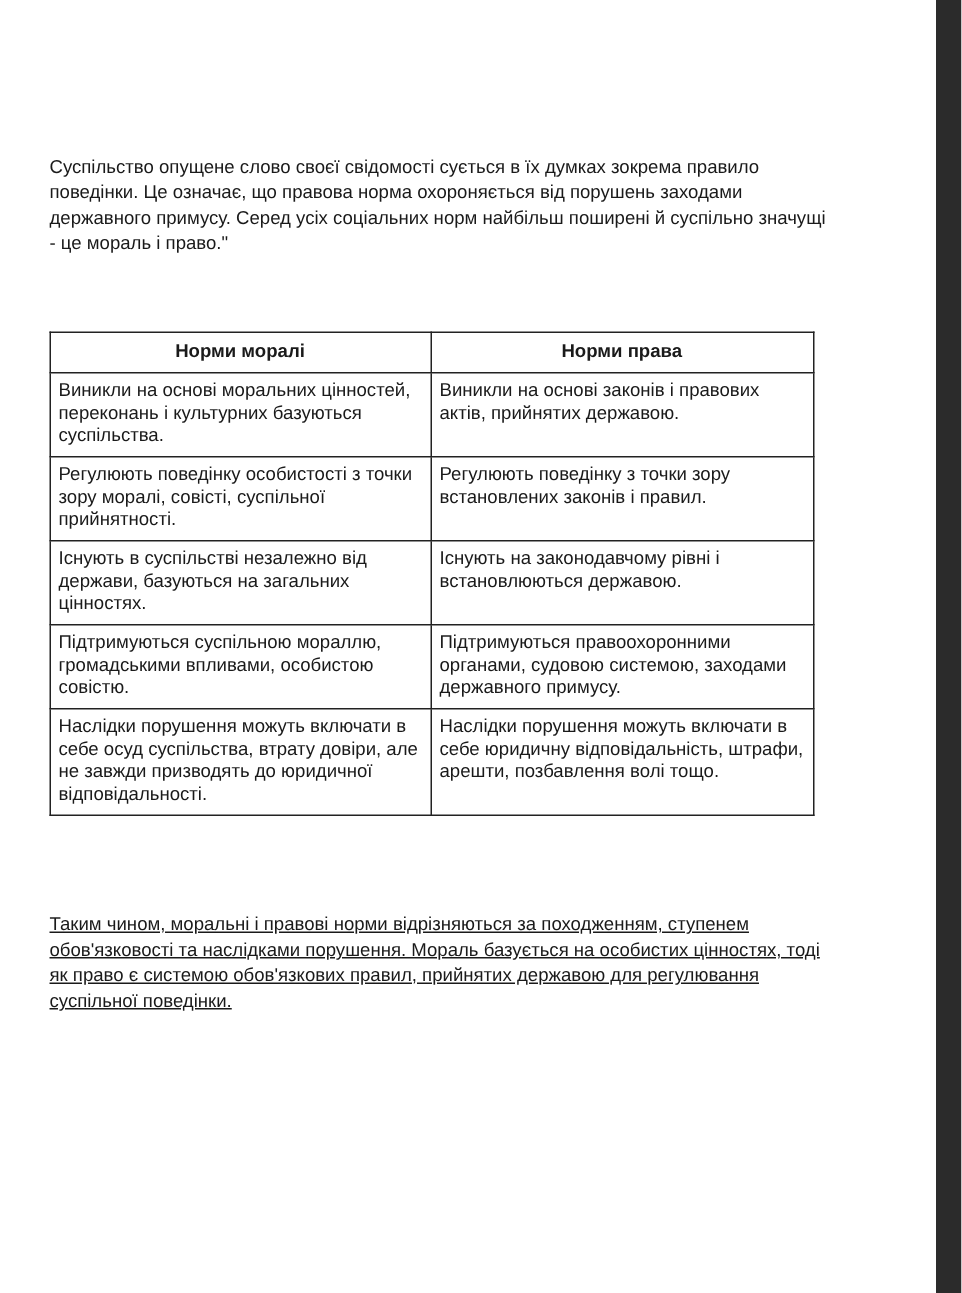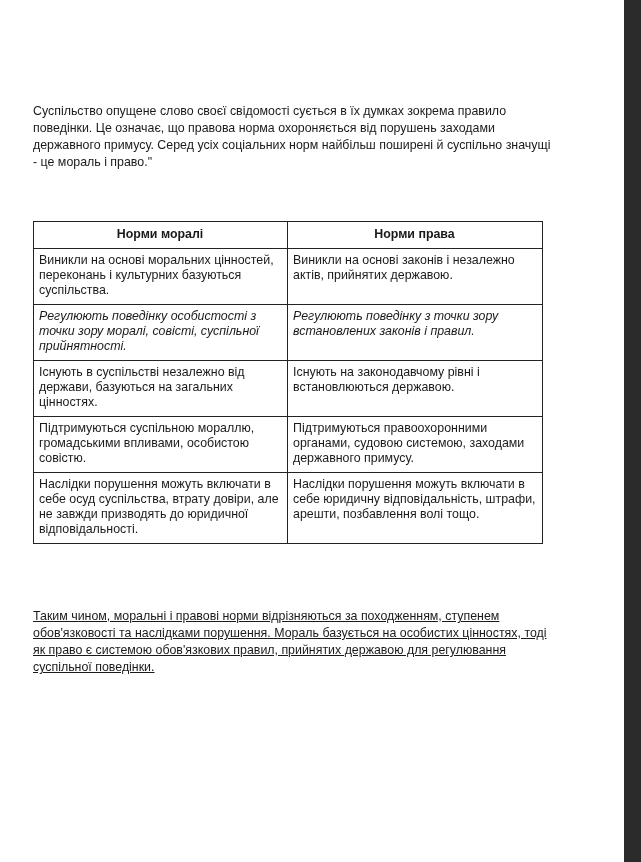--- a/index.html
+++ b/index.html
@@ -60,21 +60,21 @@
     table.cmp th {
       font-weight: bold;
       text-align: center;
       height: 18px;
       padding-top: 5px;
       padding-bottom: 3px;
     }
     table.cmp col.c1 { width: 254px; }
     table.cmp col.c2 { width: 255px; }
     tr.r1 td { height: 47px; }
-    tr.r2 td { height: 47px; font-style: italic; }
+    tr.r2 td { height: 47px; }
     tr.r3 td { height: 47px; }
     tr.r4 td { height: 47px; }
     tr.r5 td { height: 47px; }
     tr.r6 td { height: 62px; }
   </style>
 </head>
 <body>
 
 <div class="page">
 
@@ -87,21 +87,21 @@
     </colgroup>
     <thead>
       <tr>
         <th>Норми моралі</th>
         <th>Норми права</th>
       </tr>
     </thead>
     <tbody>
       <tr class="r1">
         <td>Виникли на основі моральних цінностей, переконань і культурних базуються суспільства.</td>
-        <td>Виникли на основі законів і незалежно актів, прийнятих державою.</td>
+        <td>Виникли на основі законів і правових актів, прийнятих державою.</td>
       </tr>
       <tr class="r2">
         <td>Регулюють поведінку особистості з точки зору моралі, совісті, суспільної прийнятності.</td>
         <td>Регулюють поведінку з точки зору встановлених законів і правил.</td>
       </tr>
       <tr class="r3">
         <td>Існують в суспільстві незалежно від держави, базуються на загальних цінностях.</td>
         <td>Існують на законодавчому рівні і встановлюються державою.</td>
       </tr>
       <tr class="r4">

